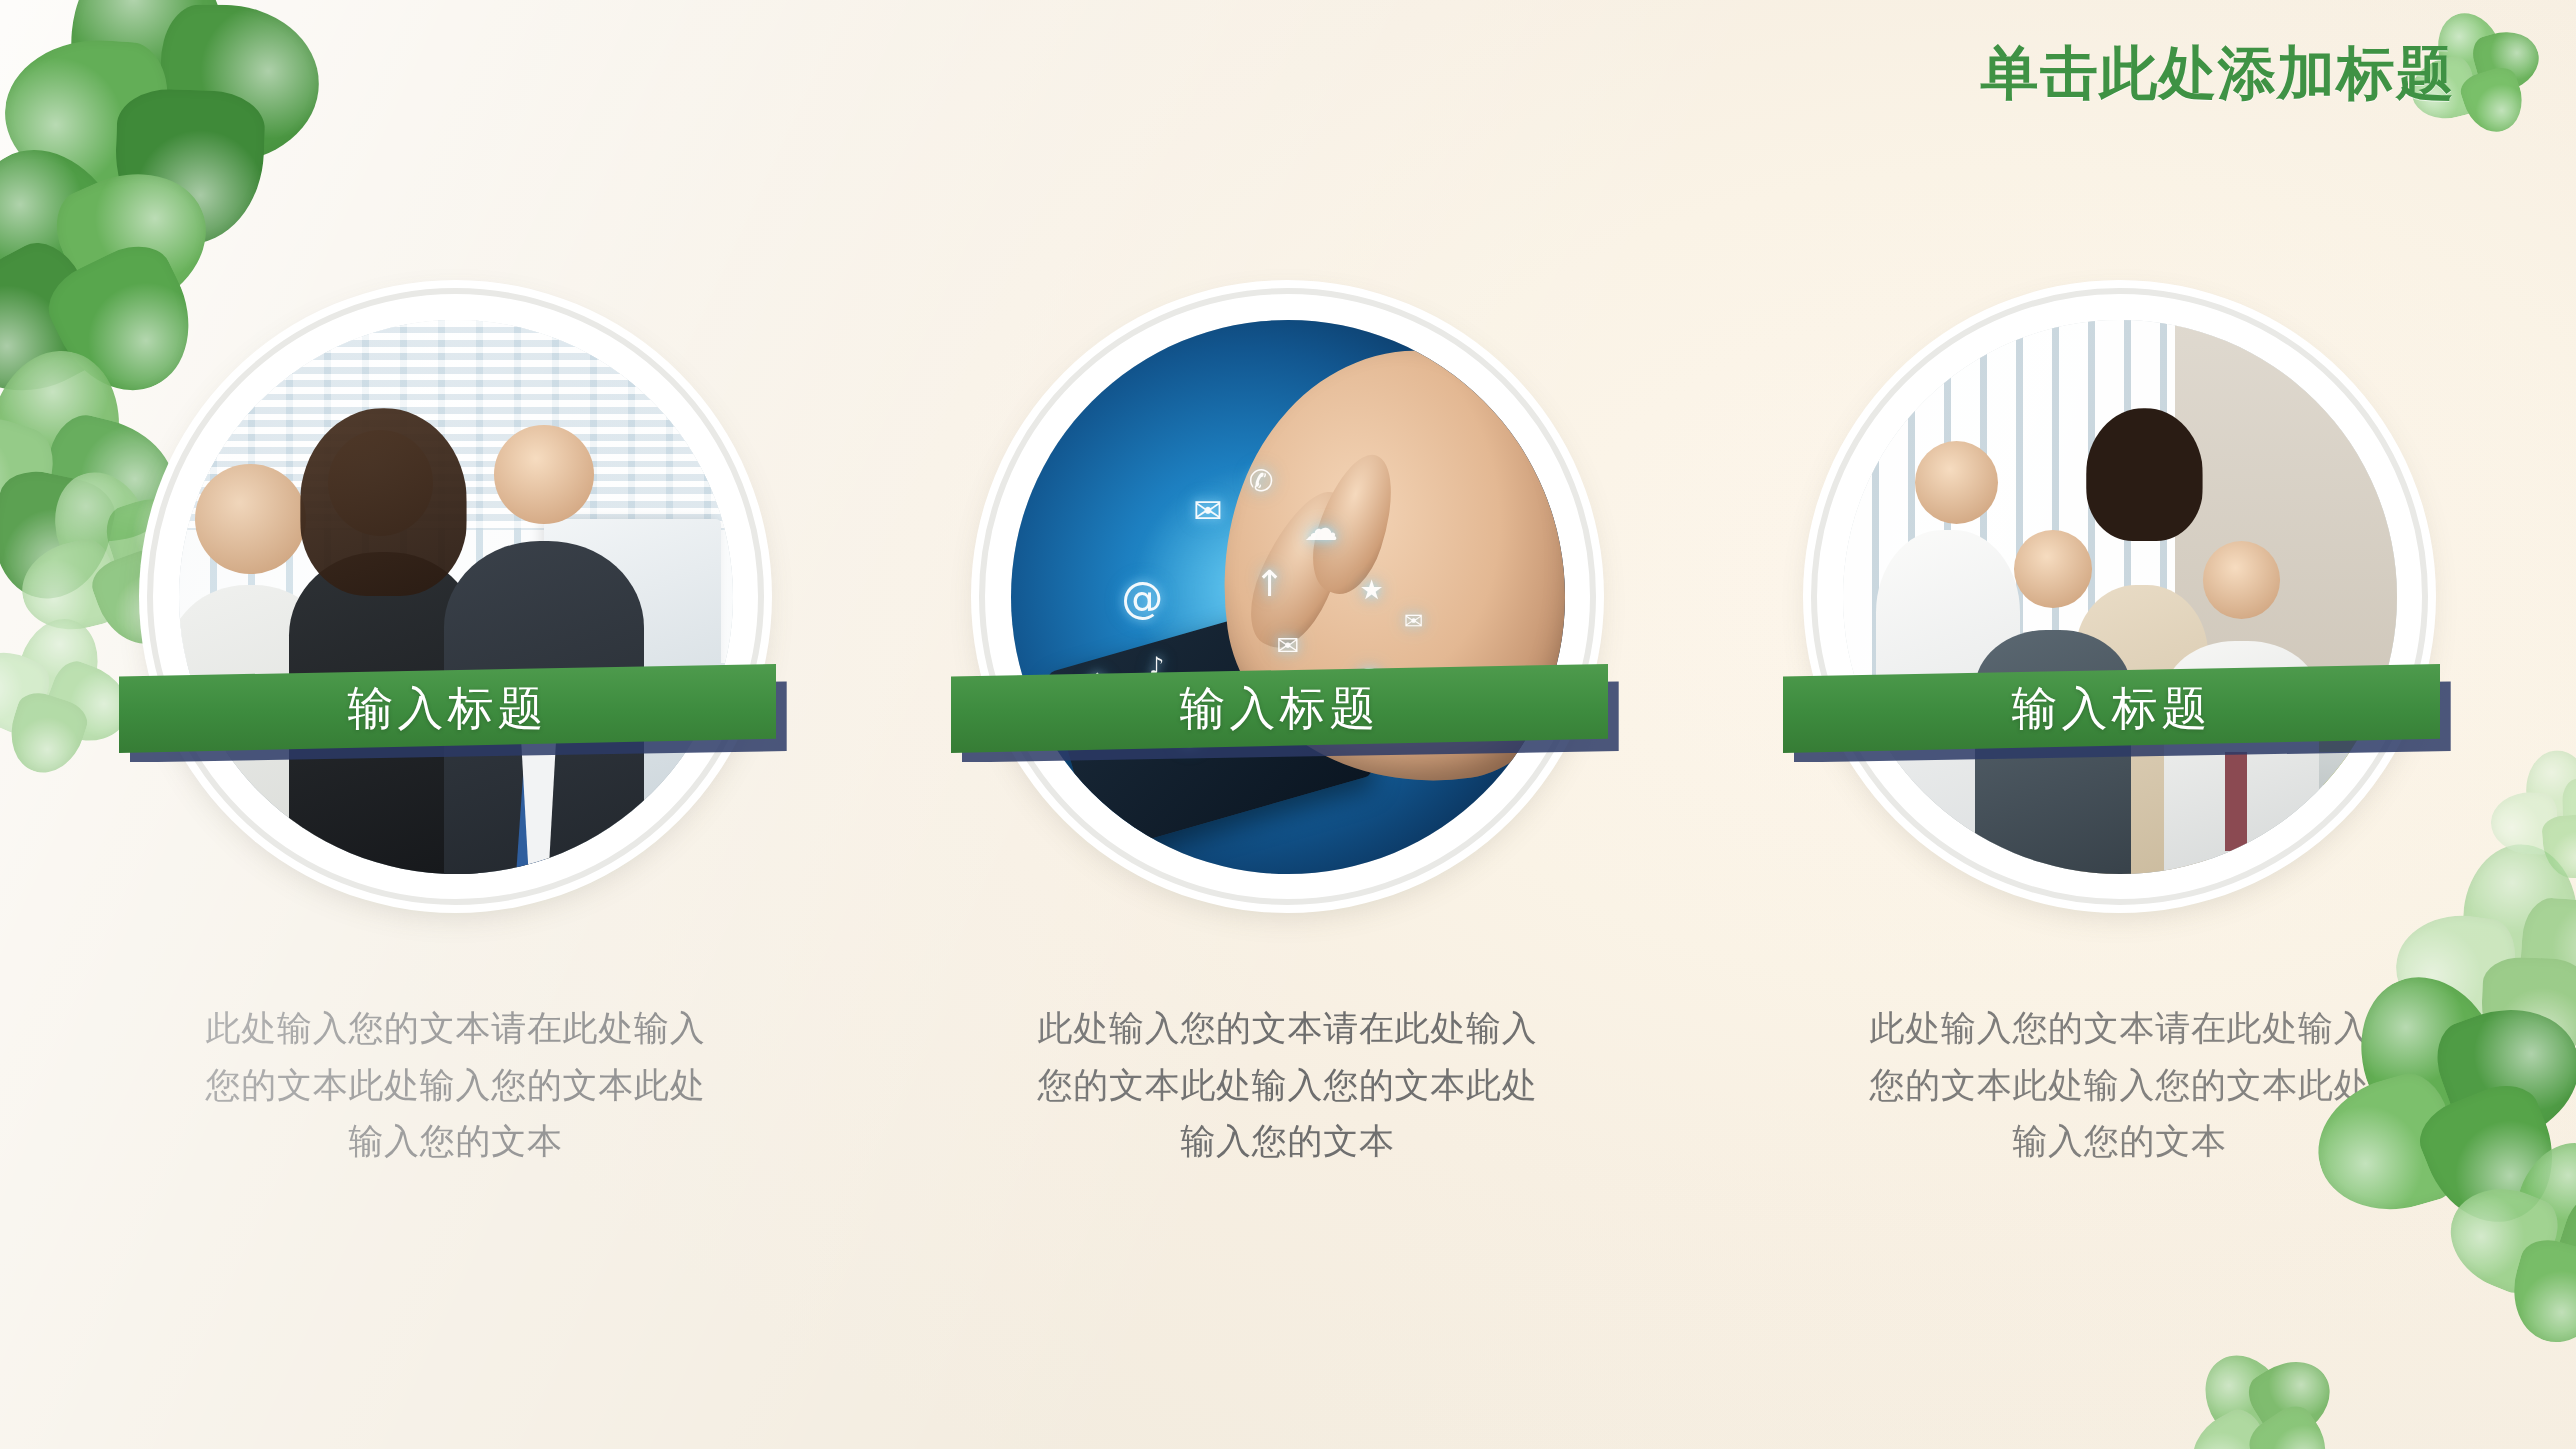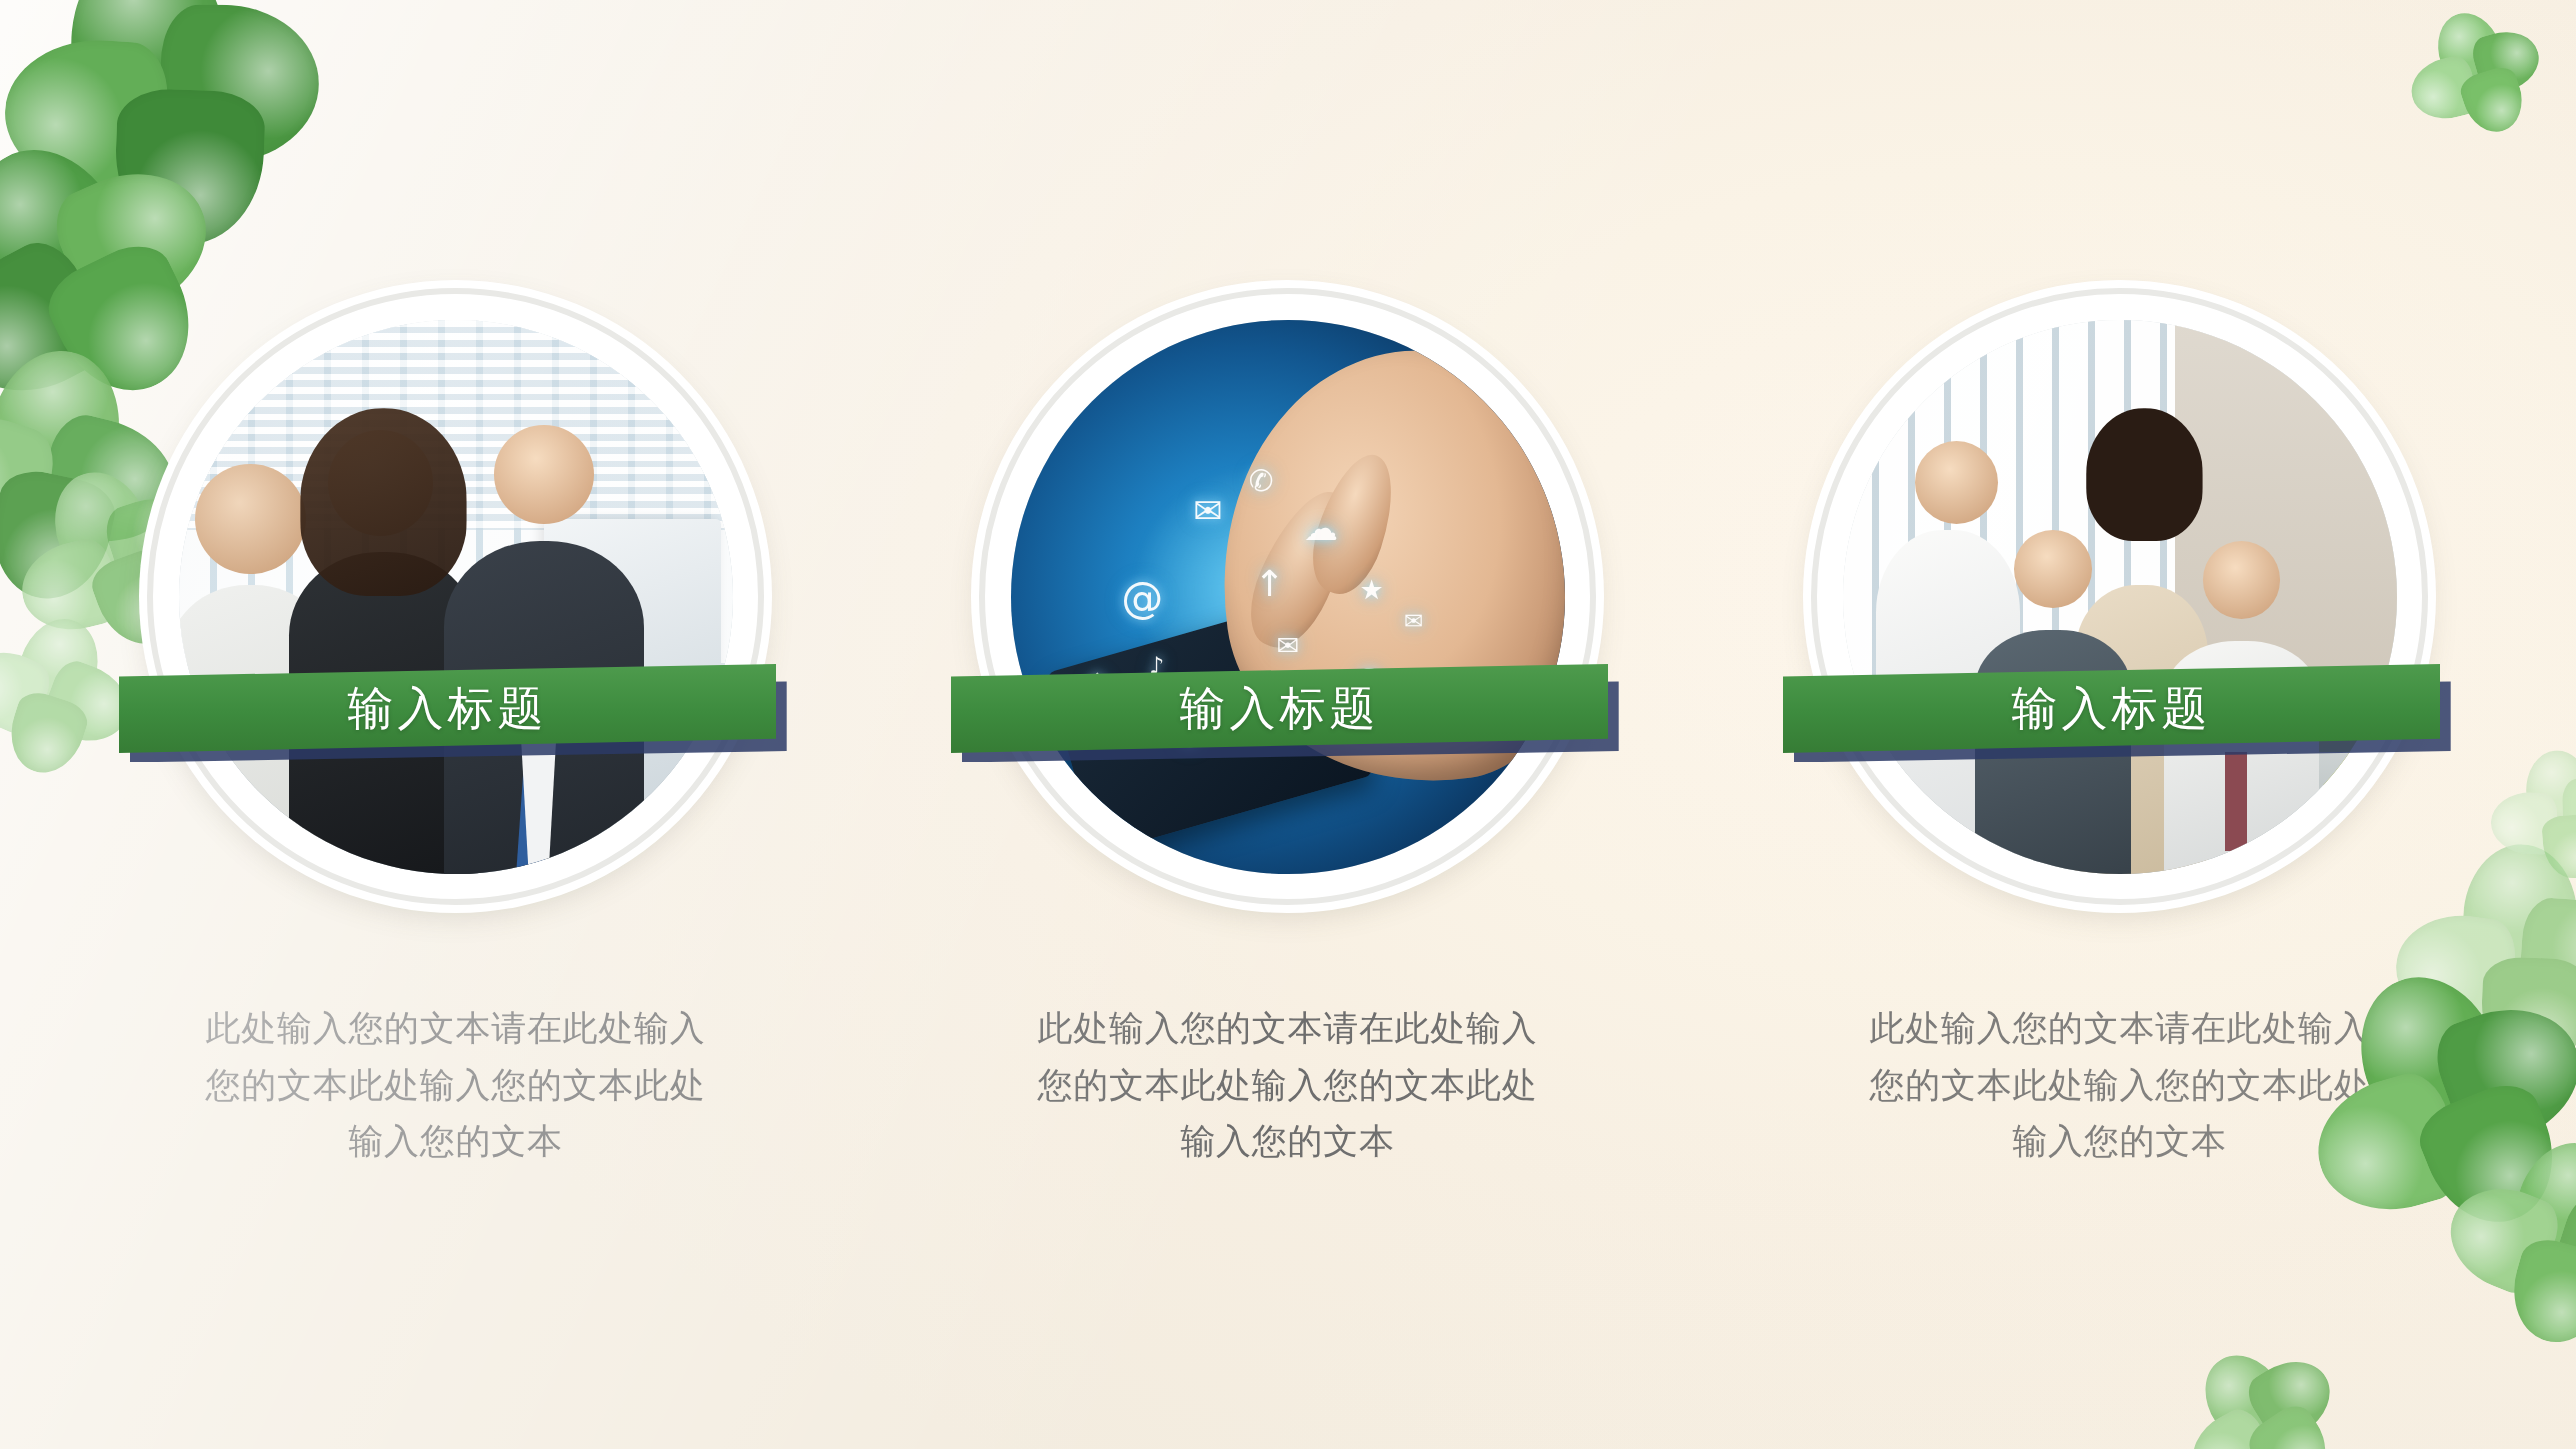--- a/index.html
+++ b/index.html
@@ -347,20 +347,23 @@
 
     <div class="clover" style="left:2489px; top:751px; width:141px; height:134px; transform: rotate(8deg); opacity:.6;">
       <div class="leaf" style="--lc:#c2e6b7; left:32px; top:0px;  width:64px; height:68px; transform: rotate(-12deg);"></div>
       <div class="leaf" style="--lc:#ace0a0; left:74px;top:20px; width:62px; height:66px;  transform: rotate(80deg);"></div>
       <div class="leaf" style="--lc:#d2eec9; left:5.4px;  top:44px; width:62px; height:66px;  transform: rotate(-96deg);"></div>
       <div class="leaf" style="--lc:#9ed88f; left:58px; top:62px; width:59px; height:63px;  transform: rotate(168deg);"></div>
     </div>
 
   </div>
 
+  <div class="title-wrap">
+    <div class="slide-title">单击此处添加标题</div>
+  </div>
 
   <div class="cards">
 
     <div class="card card-1">
       <div class="circle-frame">
         <div class="photo">
           <div class="scene">
             <div class="p1-bg"></div>
             <div class="p1-window"></div>
             <div class="p1-blind"></div>

